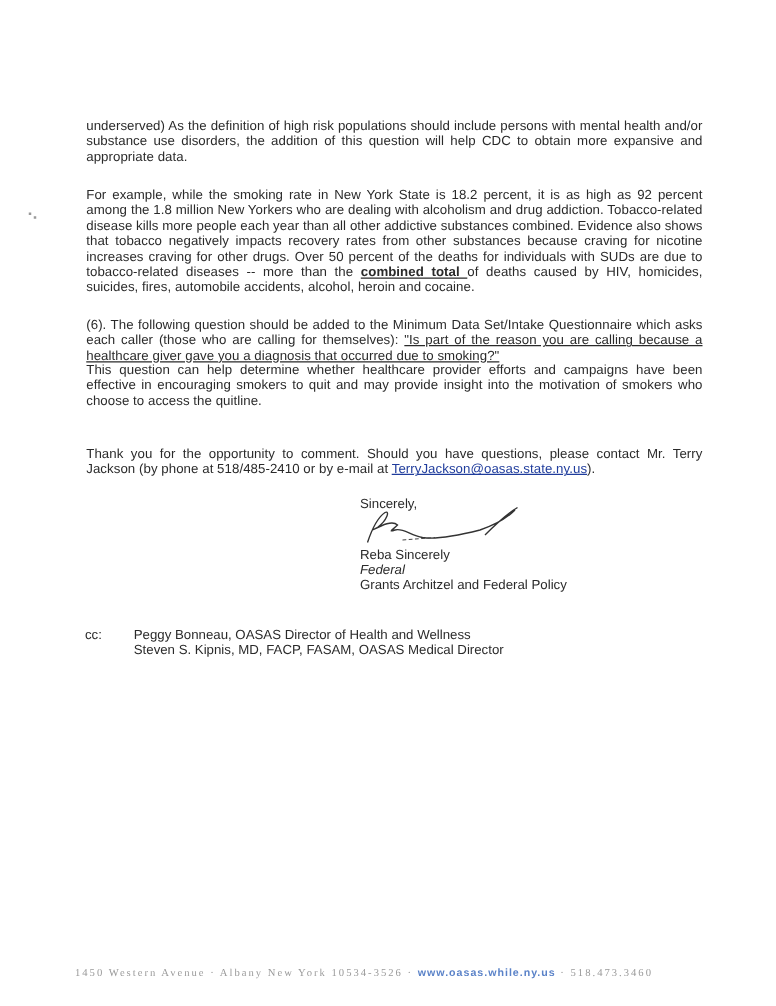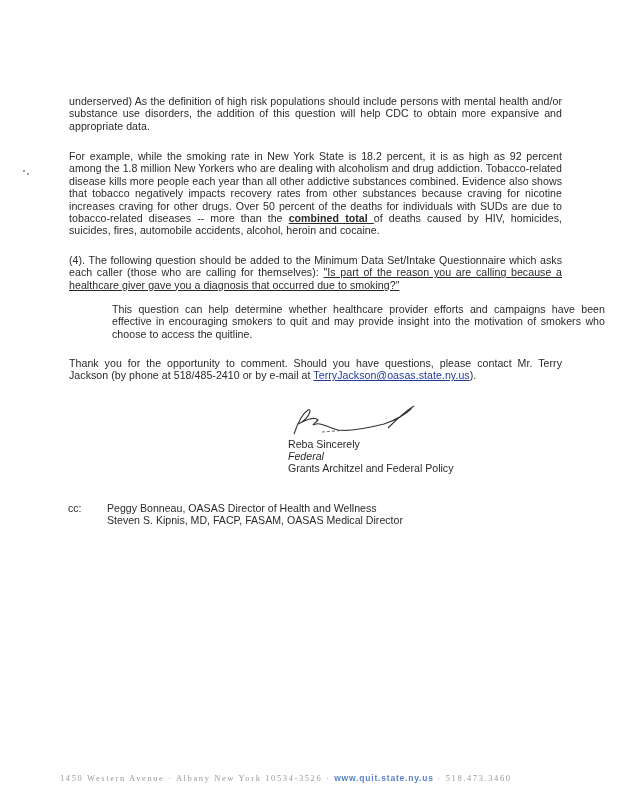--- a/index.html
+++ b/index.html
@@ -9,21 +9,21 @@
       font-size: 10.6px; line-height: 12.4px;
     }
     .page { position: absolute; left: 0; top: 0; width: 621px; height: 568px; }
     .para {
       position: absolute; left: 69px; width: 493px;
       text-align: justify; letter-spacing: 0.05px;
     }
     .p1 { top: 95px; }
     .p2 { top: 150px; }
     .p3 { top: 254px; }
-    .p4 { top: 303px; margin-left: 43px; }
+    .p4 { top: 290px; }
     .p5 { top: 357px; }
     .bold-ul { font-weight: bold; text-decoration: underline; }
     .quote-ul { text-decoration: underline; }
     .link { color: #1f3c9c; text-decoration: underline; margin-top: 16px; }
     .sig-block { position: absolute; left: 288px; top: 397px; width: 260px; }
     .sig-line { height: 12.4px; white-space: nowrap; }
     .signature { position: absolute; left: 288px; top: 402px; width: 140px; height: 40px; }
     .name-line { position: absolute; left: 288px; top: 438px; }
     .title-line { position: absolute; left: 288px; top: 450px; font-style: italic; }
     .dept-line { position: absolute; left: 288px; top: 462px; }
@@ -45,47 +45,50 @@
 
   <div class="para p1">
     <span>underserved)   As the definition of high risk populations should include persons with mental health and/or substance use disorders, the addition of this question will help CDC to obtain more expansive and appropriate data.</span>
   </div>
 
   <div class="para p2">
     <span>For example, while the smoking rate in New York State is 18.2 percent, it is as high as 92 percent among the 1.8 million New Yorkers who are dealing with alcoholism and drug addiction. Tobacco-related disease kills more people each year than all other addictive substances combined. Evidence also shows that tobacco negatively impacts recovery rates from other substances because craving for nicotine increases craving for other drugs. Over 50 percent of the deaths for individuals with SUDs are due to tobacco-related diseases -- more than the </span><span class="bold-ul">combined total </span><span>of deaths caused by HIV, homicides, suicides, fires, automobile accidents, alcohol, heroin and cocaine.</span>
   </div>
 
   <div class="para p3">
-    <span>(4). The following question should be added to the Minimum Data Set/Intake Questionnaire which asks each caller (those who are calling for themselves): </span><span class="quote-ul"> "Is part of the reason you are calling because a healthcare giver gave you a diagnosis that occurred due to smoking?"</span>
+    <span>(6). The following question should be added to the Minimum Data Set/Intake Questionnaire which asks each caller (those who are calling for themselves): </span><span class="quote-ul"> "Is part of the reason you are calling because a healthcare giver gave you a diagnosis that occurred due to smoking?"</span>
   </div>
 
   <div class="para p4">
     <span>This question can help determine whether healthcare provider efforts and campaigns have been effective in encouraging smokers to quit and may provide insight into the motivation of smokers who choose to access the quitline.</span>
   </div>
 
   <div class="para p5">
     <span>Thank you for the opportunity to comment.  Should you have questions, please contact Mr. Terry Jackson (by phone at 518/485-2410 or by e-mail at </span><a class="link">TerryJackson@oasas.state.ny.us</a><span>).</span>
   </div>
 
+  <div class="sig-block">
+    <div class="sig-line">Sincerely,</div>
+  </div>
 
   <svg class="signature" viewBox="0 0 140 40">
     <path d="M6 32 C 10 20, 14 12, 20 8 C 24 6, 22 14, 14 20 M 10 22 C 18 18, 26 14, 30 18 C 26 22, 22 24, 28 22 C 34 20, 40 26, 50 28 C 62 30, 80 26, 96 22 C 108 18, 118 12, 124 6 M 100 26 C 108 18, 116 10, 126 4" fill="none" stroke="#333" stroke-width="1.1"></path>
     <path d="M 34 30 L 60 28" fill="none" stroke="#444" stroke-width="0.8" stroke-dasharray="3 2"></path>
   </svg>
 
   <div class="name-line">Reba Sincerely</div>
   <div class="title-line">Federal</div>
   <div class="dept-line">Grants Architzel and Federal Policy</div>
 
   <div class="cc-label">cc:</div>
   <div class="cc-list">
     <div class="cc-item">Peggy Bonneau, OASAS Director of Health and Wellness</div>
     <div class="cc-item">Steven S. Kipnis, MD, FACP, FASAM, OASAS Medical Director</div>
   </div>
 
   <span class="speck" style="left:23px; top:170px;"></span>
   <span class="speck" style="left:27px; top:173px;"></span>
 
   <div class="footer">
-    <span>1450 Western Avenue · Albany New York 10534-3526 · </span><span class="web">www.quit.state.ny.us</span><span> · 518.473.3460</span>
+    <span>1450 Western Avenue · Albany New York 10534-3526 · </span><span class="web">www.oasas.while.ny.us</span><span> · 518.473.3460</span>
   </div>
 
 </div>
 
 </body></html>

